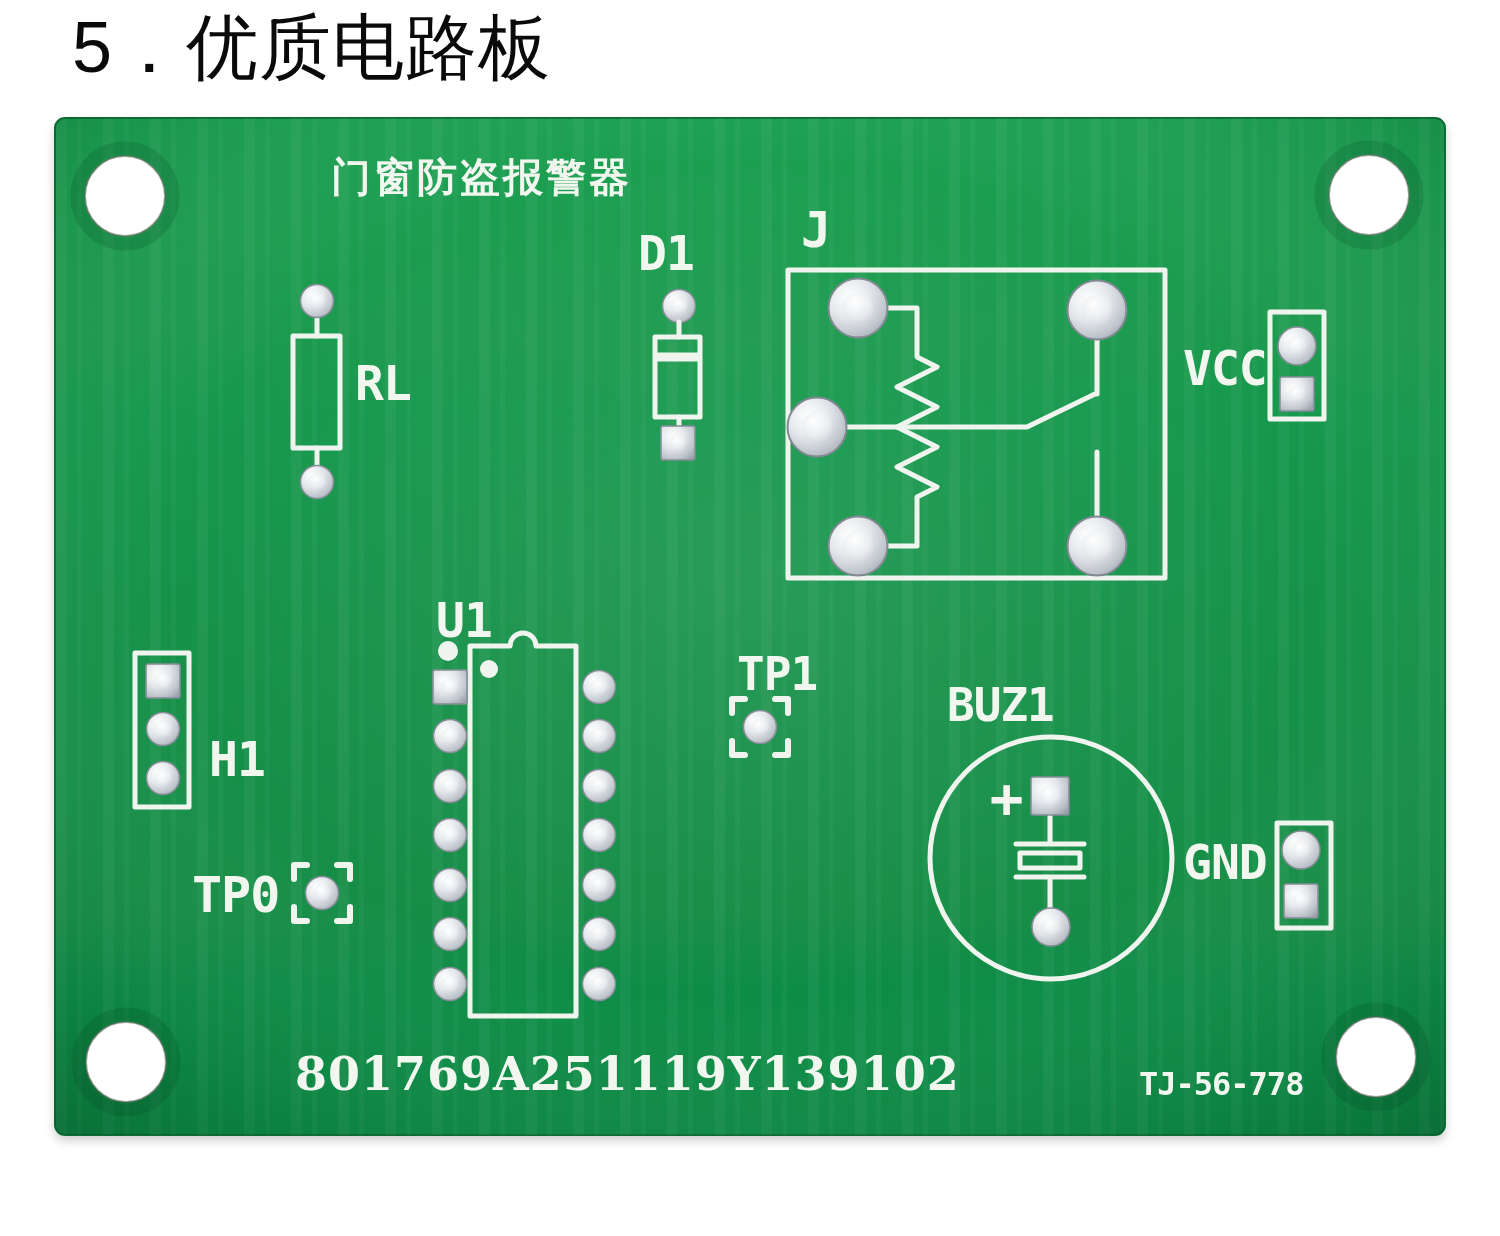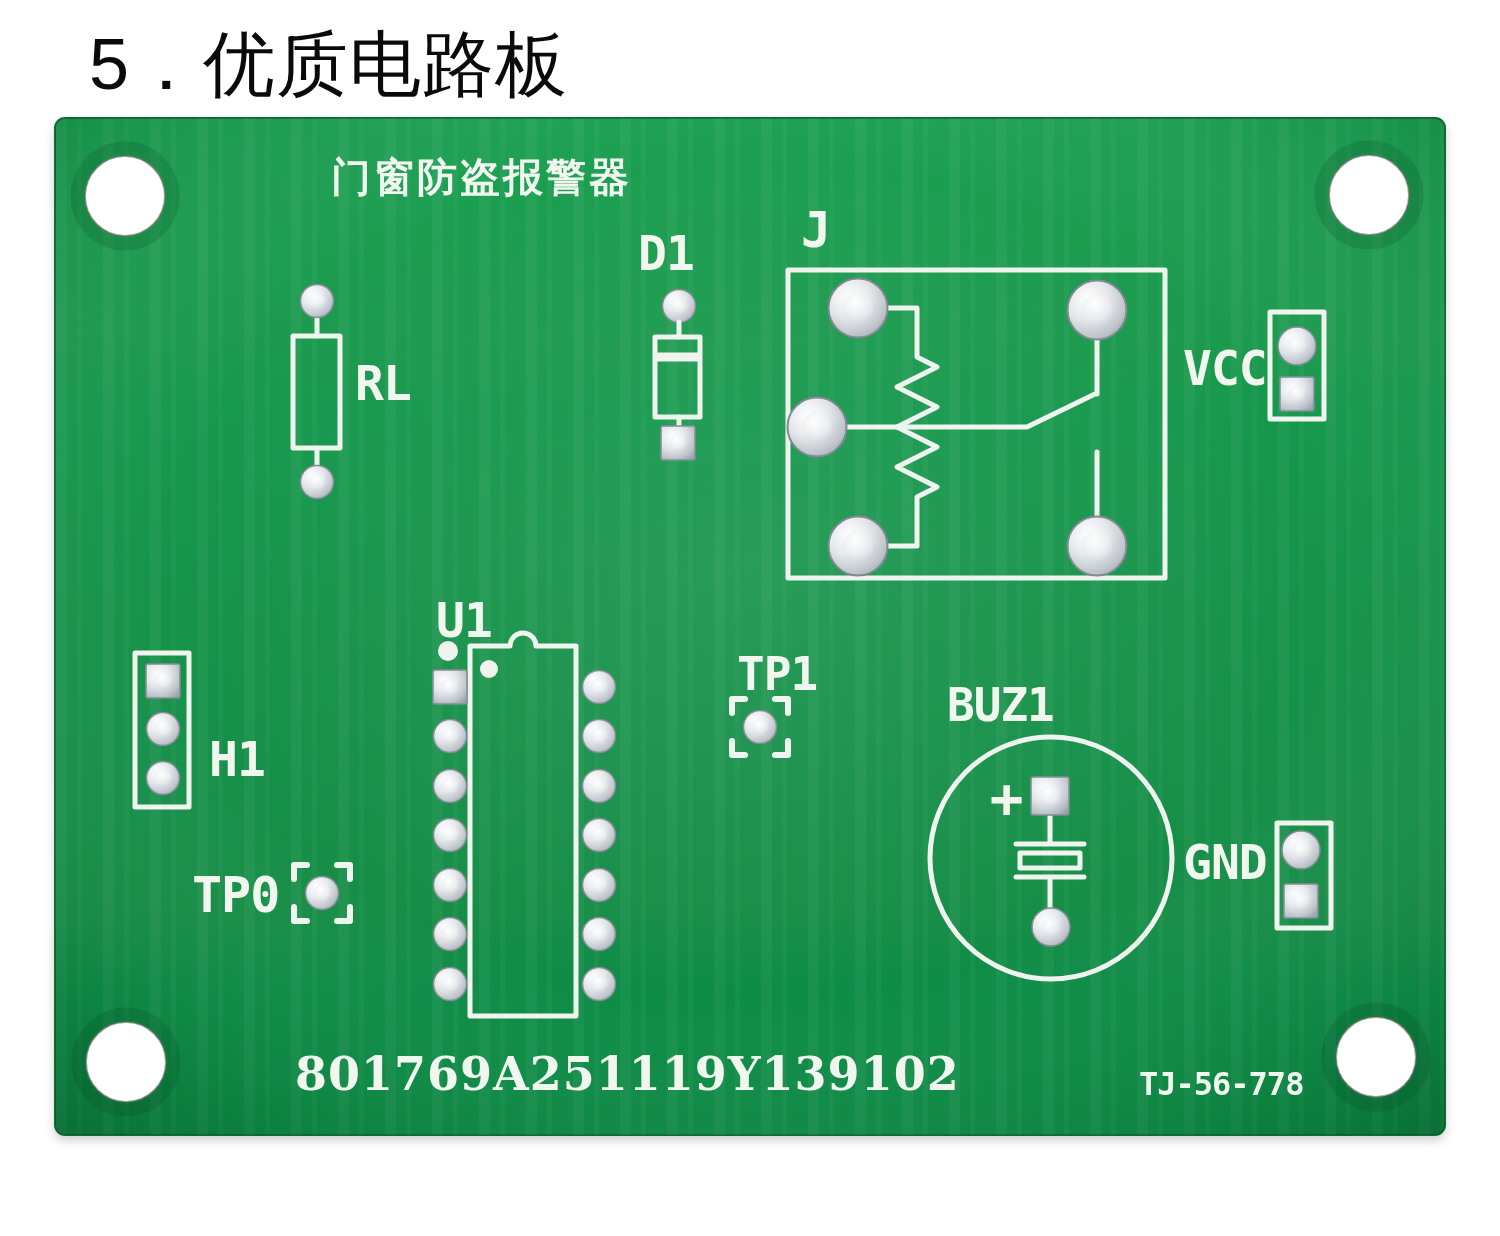--- a/index.html
+++ b/index.html
@@ -1,18 +1,18 @@
 <!DOCTYPE html>
 <html><head>
 <meta charset="utf-8">
 <style>
   html,body{margin:0;padding:0;background:#ffffff;}
   .stage{position:relative;width:1500px;height:1236px;background:#ffffff;overflow:hidden;
          font-family:"Liberation Sans","DejaVu Sans",sans-serif;}
-  .page-title{position:absolute;left:72px;top:2px;margin:17px;font-size:72px;line-height:1.25;
+  .page-title{position:absolute;left:72px;top:2px;margin:0;font-size:72px;line-height:1.25;
               font-weight:500;color:#0a0a0a;letter-spacing:1px;
               font-family:"Liberation Sans","DejaVu Sans",sans-serif;}
   svg{position:absolute;left:0;top:0;}
   .silk{stroke:#eff5ee;stroke-width:5;fill:none;stroke-linecap:round;stroke-linejoin:round;}
   .silk-thick{stroke:#eff5ee;stroke-width:6;fill:none;stroke-linecap:round;stroke-linejoin:round;}
   .silk-fill{fill:#eff5ee;stroke:none;}
   .slabel{font-family:"DejaVu Sans Mono","Liberation Mono",monospace;font-weight:bold;
           fill:#f1f6ef;letter-spacing:-1px;}
   .cjk{font-family:"Liberation Sans","DejaVu Sans",sans-serif;font-weight:bold;
        fill:#f1f6ef;letter-spacing:3px;}

